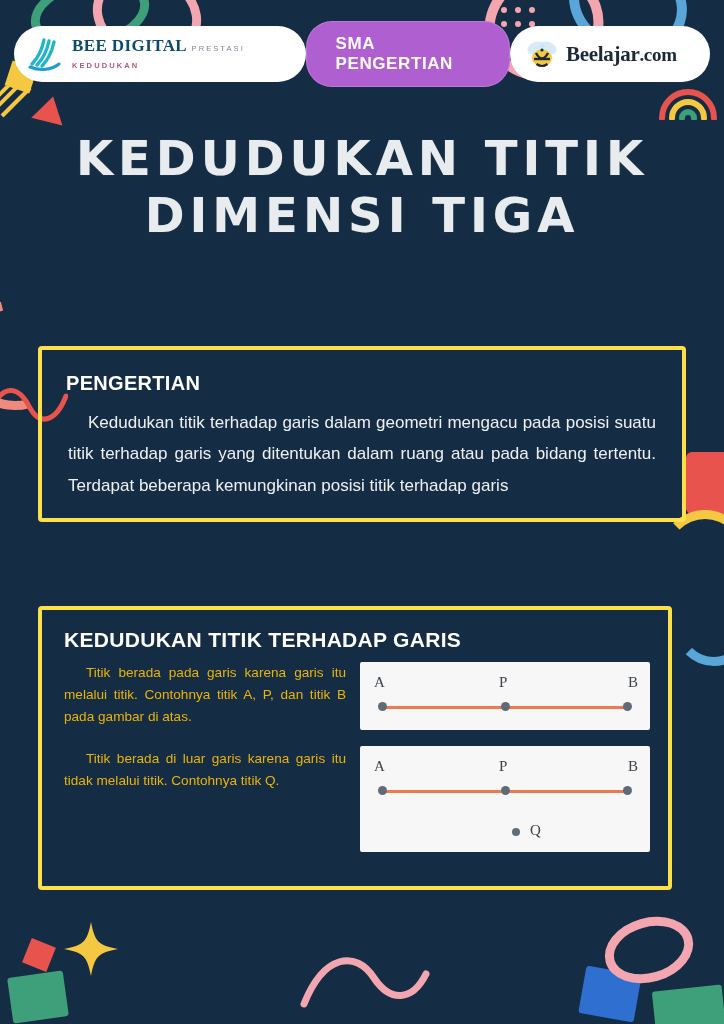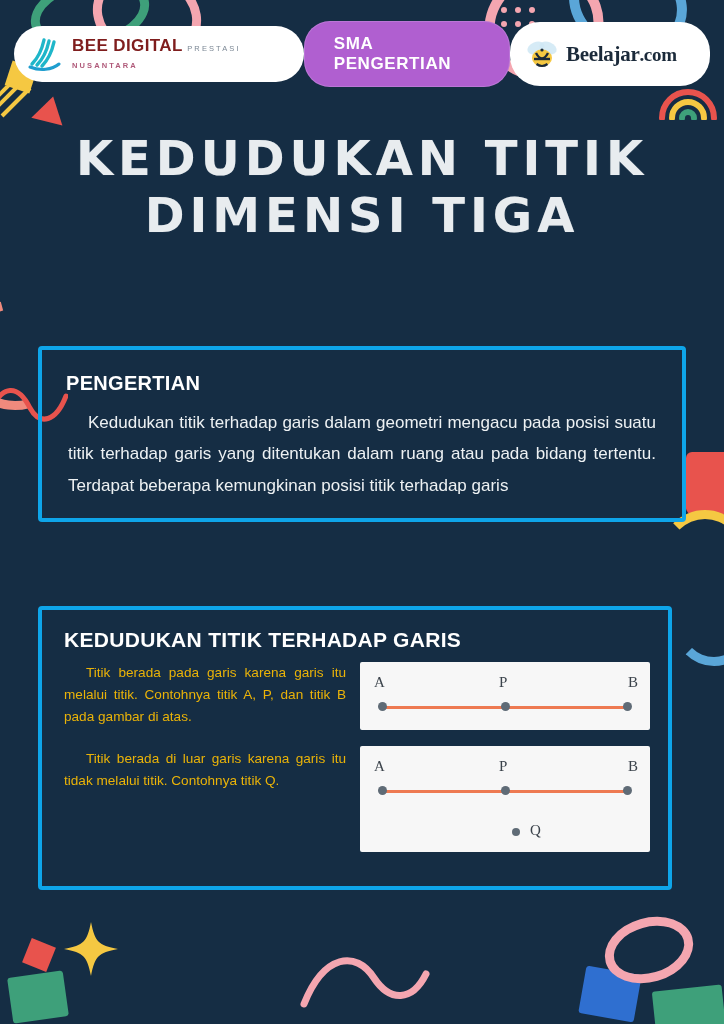--- a/index.html
+++ b/index.html
@@ -122,41 +122,41 @@
     background: #ffffff; border-radius: 30px;
     padding: 8px 20px 8px 14px;
     display: flex; align-items: center; gap: 10px;
     height: 56px; min-width: 192px;
   }
   .logo-mark {
     width: 34px; height: 34px; position: relative; flex: 0 0 34px;
   }
   .logo-left-text { line-height: 1.05; }
   .logo-title {
-    font-size: 17px; font-weight: bold; color: #7f1d1d;
-    letter-spacing: 0.4px; font-family: Liberation Sans, sans-serif;
+    font-size: 17px; font-weight: bold; color: #0c4a6e;
+    letter-spacing: 0.4px; font-family: Liberation Serif, serif;
   }
   .logo-sub {
     font-size: 7.5px; color: #7b8794; letter-spacing: 2.1px;
     margin-top: 2px;
   }
   .logo-sub b { color: #b05a7a; font-weight: bold; }
 
   .pill-center {
     background: #b05fd0;
     border-radius: 26px;
     padding: 13px 30px;
     color: #ffffff; font-weight: bold; font-size: 17px;
     letter-spacing: 0.6px;
     box-shadow: inset 0 0 0 1px rgba(255,255,255,0.15);
   }
 
   .logo-right {
     background: #ffffff; border-radius: 30px;
-    height: 64px; min-width: 200px;
+    height: 56px; min-width: 200px;
     padding: 6px 18px 6px 14px;
     display: flex; align-items: center; gap: 6px;
   }
   .bee { width: 36px; height: 30px; position: relative; flex: 0 0 36px; }
   .beelajar {
     font-size: 21px; color: #1b2a3a; font-weight: bold;
     font-family: "Liberation Serif", serif;
     letter-spacing: -0.3px;
   }
   .beelajar .bee-b { color: #1b2a3a; }
@@ -172,21 +172,21 @@
     font-weight: bold;
     font-size: 48px;
     letter-spacing: 5px;
     line-height: 1.18;
     text-shadow: 0 0 1px rgba(255,255,255,0.25);
   }
 
   
   .card {
     position: absolute;
-    border: 4px solid #0ea5e9;
+    border: 4px solid #fde047;
     border-radius: 4px;
   }
   .card-1 { top: 346px; left: 38px; width: 648px; height: 176px; }
   .card-2 { top: 606px; left: 38px; width: 634px; height: 284px; }
 
   .card-title {
     color: #ffffff; font-weight: bold;
     font-size: 20px; letter-spacing: 0.3px;
     margin: 22px 0 0 24px;
   }
@@ -316,21 +316,21 @@
       <span class="logo-mark">
         <svg width="34" height="34" viewBox="0 0 34 34">
           <path d="M4 27 C 10 21, 14 12, 16 3" fill="none" stroke="#1fb6c9" stroke-width="3.4" stroke-linecap="round"></path>
           <path d="M9 28 C 15 22, 19 13, 21 4" fill="none" stroke="#1fb6c9" stroke-width="3.4" stroke-linecap="round"></path>
           <path d="M14 29 C 20 23, 24 14, 26 5" fill="none" stroke="#1fb6c9" stroke-width="3.4" stroke-linecap="round"></path>
           <path d="M2 30 C 12 34, 24 33, 31 27" fill="none" stroke="#1f9ecf" stroke-width="3" stroke-linecap="round"></path>
         </svg>
       </span>
       <span class="logo-left-text">
         <span class="logo-title">BEE DIGITAL</span>
-        <span class="logo-sub"><span>PRESTASI </span><b>NUSANTARA</b></span>
+        <span class="logo-sub"><span>PRESTASI </span><b>KEDUDUKAN</b></span>
       </span>
     </div>
 
     <div class="pill-center">SMA PENGERTIAN</div>
 
     <div class="logo-right">
       <span class="bee">
         <svg width="36" height="30" viewBox="0 0 36 30">
           <ellipse cx="12" cy="9" rx="9" ry="6" fill="#cfe8f5" opacity="0.85" transform="rotate(-22 12 9)"></ellipse>
           <ellipse cx="24" cy="9" rx="9" ry="6" fill="#cfe8f5" opacity="0.85" transform="rotate(22 24 9)"></ellipse>

